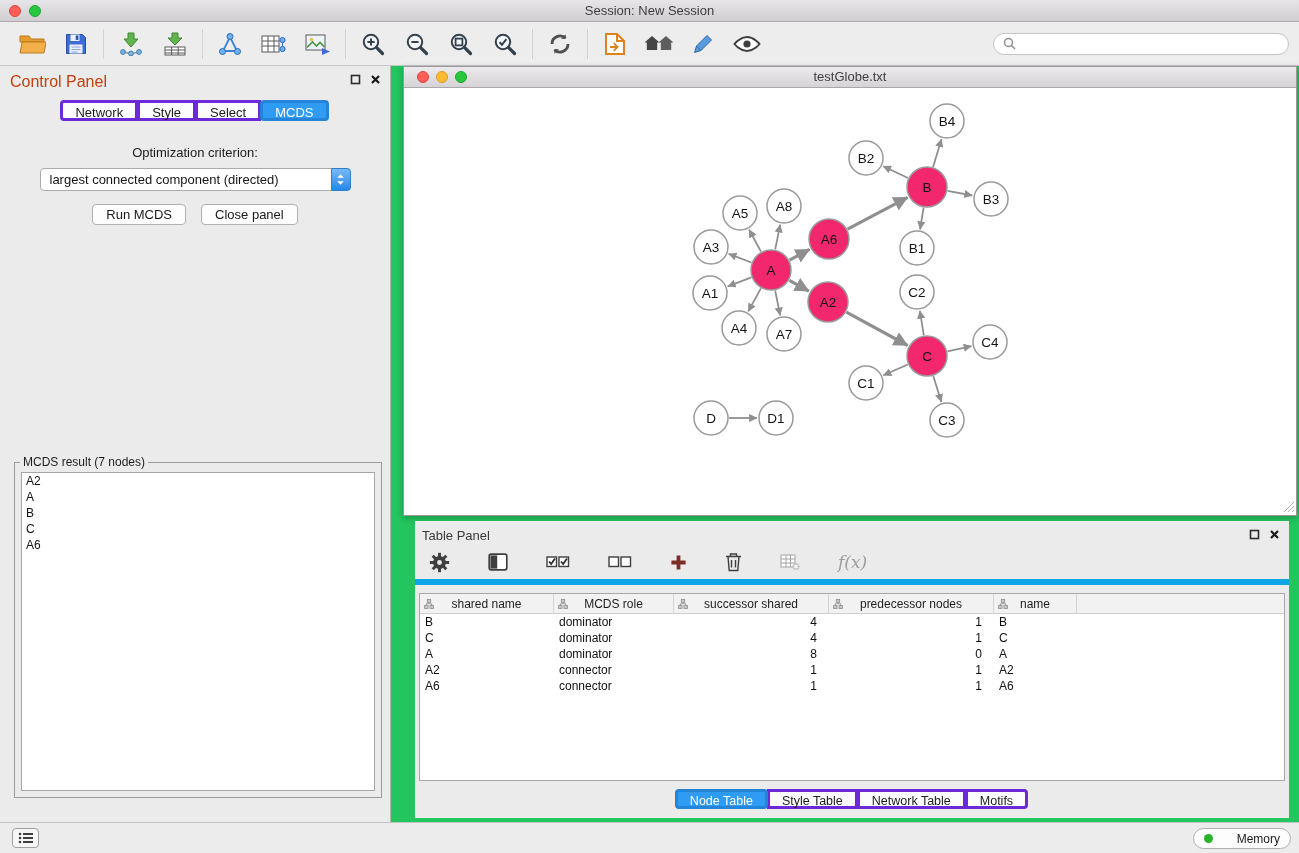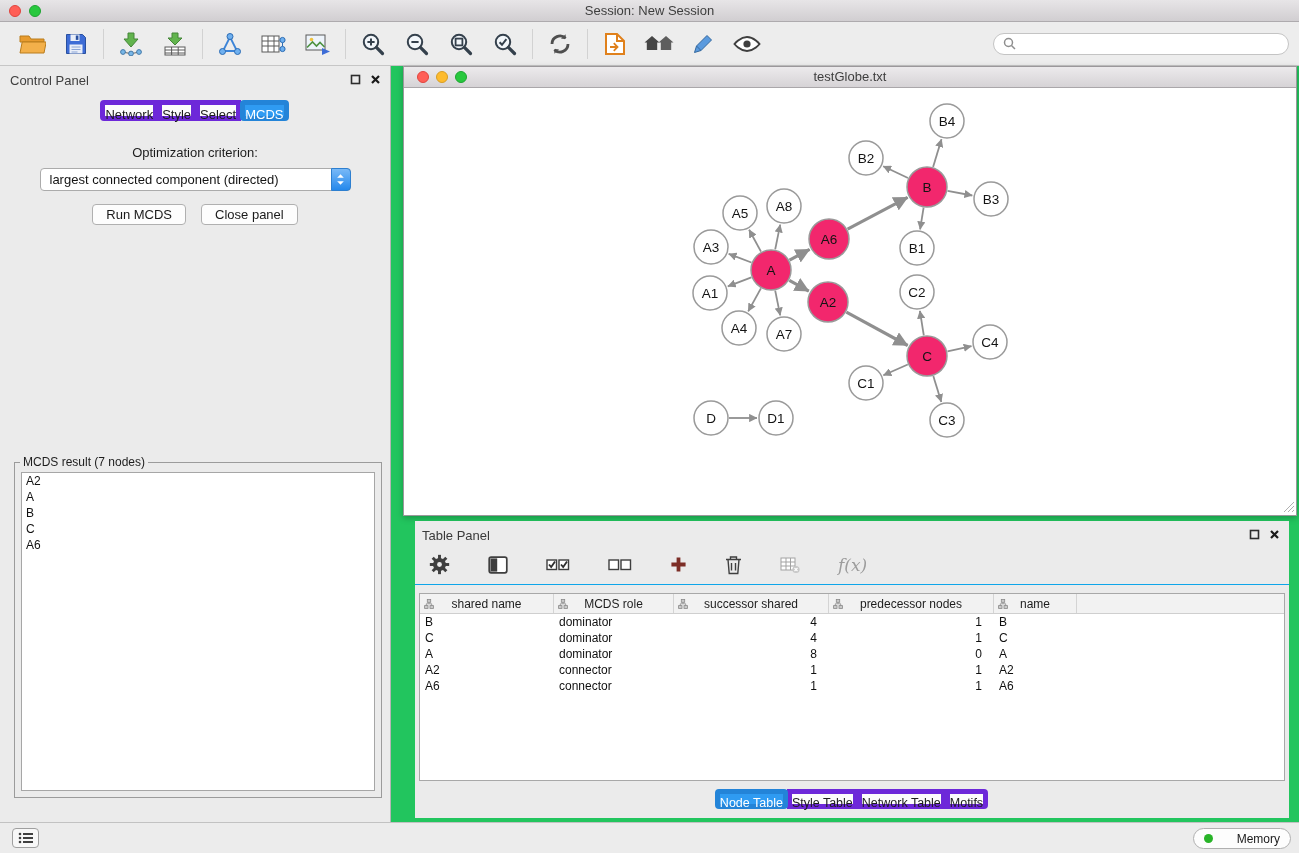--- a/index.html
+++ b/index.html
@@ -19,25 +19,25 @@
   
   .toolbar{position:absolute;left:0;top:22px;width:100%;height:44px;background:#ededed;border-bottom:1px solid #c6c6c6;display:flex;align-items:center;padding:0 10px}
   .tb{width:44px;height:38px;border:none;background:transparent;display:flex;align-items:center;justify-content:center;cursor:pointer}
   .tb-sep{width:1px;height:30px;background:#d2d2d2;margin:0 5px}
   .search{margin-left:auto;width:296px;height:22px;background:#fff;border:1px solid #c4c4c4;border-radius:12px;display:flex;align-items:center;padding:0 9px;gap:5px}
   .search input{flex:1;border:none;outline:none;font-size:12px;font-family:inherit;background:transparent;color:#333}
 
   
   .control-panel{position:absolute;left:0;top:66px;width:391px;height:756px;background:#ebebeb;border-right:1px solid #b5b5b5}
   .panel-head{position:relative;height:26px}
-  .panel-title{position:absolute;left:10px;top:7px;font-size:13px;color:#404040}
+  .panel-title{position:absolute;left:10px;top:7px;font-size:16px;color:#c2410c}
   .win-btns{position:absolute;right:9px;top:8px;display:flex;gap:9px;align-items:center}
   .win-btns span{display:inline-flex;cursor:pointer}
   .seg-row{display:flex;justify-content:center;margin-top:8px}
-  .seg{border:5px solid #6d28d9;background:#fcfcfc;color:#1c1c1c;font-size:13px;height:21px;line-height:19px;padding:0 0;margin-left:-1px;cursor:pointer;white-space:nowrap}
+  .seg{border:3px solid #6d28d9;background:#fcfcfc;color:#1c1c1c;font-size:13px;height:21px;line-height:19px;padding:0 12px;margin-left:-1px;cursor:pointer;white-space:nowrap}
   .seg:first-child{border-top-left-radius:4px;border-bottom-left-radius:4px}
   .seg:last-child{border-top-right-radius:4px;border-bottom-right-radius:4px}
   .seg-active{background:var(--accent,#2f9bf2);border-color:#2384d8;color:#fff;border-radius:4px;position:relative;z-index:1}
   .opt-label{text-align:center;margin-top:24px;font-size:13px;color:#1c1c1c}
   .dropdown{position:relative;width:311px;height:23px;margin:8px auto 0;background:#fff;border:1px solid #ababab;border-radius:4px;font-size:13px;color:#141414;cursor:pointer}
   .dd-value{position:absolute;left:9px;top:0;line-height:21px;white-space:nowrap}
   .dd-stepper{position:absolute;right:-1px;top:-1px;width:20px;height:23px;border-radius:0 4px 4px 0;background:linear-gradient(#79b9f7,#2488ec);border:1px solid #2d7fd0;display:flex;align-items:center;justify-content:center}
   .btn-row{display:flex;justify-content:center;gap:15px;margin-top:13px}
   .btn{background:#fdfdfd;border:1px solid #b0b0b0;border-radius:4px;height:21px;padding:0 13px;font-size:13px;font-family:inherit;color:#1a1a1a;cursor:pointer}
   .result-fs{position:absolute;left:14px;top:389px;width:368px;height:343px;border:1px solid #9b9b9b;background:#ebebeb}
@@ -51,21 +51,21 @@
   .nw-titlebar{position:relative;height:21px;background:linear-gradient(#eceaec,#d6d3d6);border-bottom:1px solid #aaa7aa}
   .nw-titlebar .lights{position:absolute;left:13px;top:4px;display:flex;gap:7px}
   .nw-title{text-align:center;font-size:13px;line-height:20px;color:#3e3e3e}
   .nw-content{position:relative;width:100%;height:426px;background:#fff;overflow:hidden}
   .grip{position:absolute;right:1px;bottom:1px}
 
   
   .table-panel{position:absolute;left:24px;top:455px;width:874px;height:297px;background:#ebebeb}
   .tp-head{position:relative;height:24px}
   .tp-title{position:absolute;left:7px;top:7px;font-size:13px;color:#3a3a3a}
-  .tp-toolbar{display:flex;align-items:center;height:40px;padding-left:14px;gap:38px;border-bottom:1px solid #0ea5e9}
+  .tp-toolbar{display:flex;align-items:center;height:40px;padding-left:14px;gap:38px;border-bottom:6px solid #0ea5e9}
   .tp-tool{display:flex;align-items:center;justify-content:center;cursor:pointer;background:none;border:none;padding:0}
   .fx{font-family:"DejaVu Serif",serif;font-style:italic;font-size:17px;color:#9c9c9c}
   .tp-table{position:relative;margin:8px 4px 0 4px;height:188px;background:#fff;border:1px solid #a8a8a8;overflow:hidden}
   .table-header{display:flex;height:20px;background:#f2f2f2;border-bottom:1px solid #cfcfcf}
   .th{position:relative;display:flex;align-items:center;justify-content:center;font-size:12px;color:#1d1d1d;border-right:1px solid #d4d4d4;background:#f2f2f2;flex:none}
   .th-ico{position:absolute;left:4px;top:5px;display:inline-flex}
   .th-filler{flex:1;border-right:none}
   .tr{display:flex;height:16px;align-items:center;cursor:default}
   .td{font-size:12px;color:#101010;padding:0 12px 0 5px;white-space:nowrap;overflow:hidden;flex:none}
   .tp-tabs{display:flex;justify-content:center;margin-top:8px}

